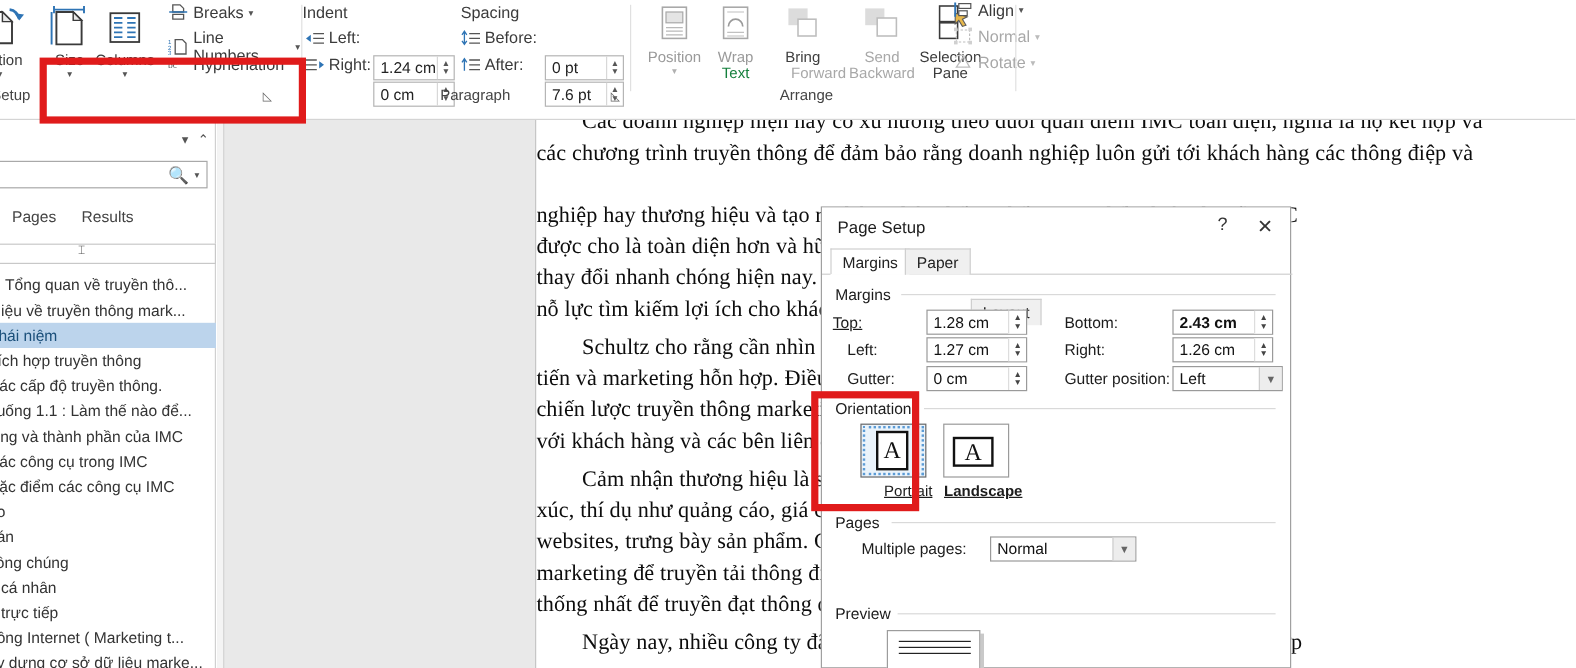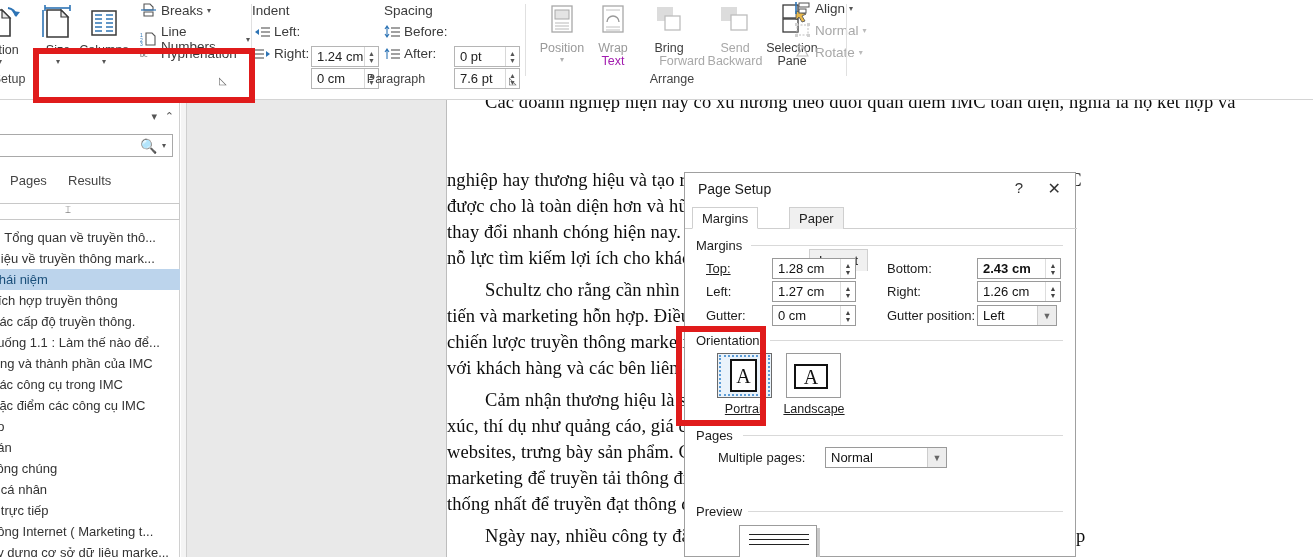--- a/index.html
+++ b/index.html
@@ -118,31 +118,31 @@
   .dfield {
     position:absolute; width:84px; height:21px; border:1px solid #9a9a9a; background:#fff;
     display:flex; align-items:center; font-size:13px; color:#111; padding-left:5px;
   }
   .dfield .dv { flex:1; }
   .dfield .darrows {
     width:15px; height:100%; border-left:1px solid #ddd; display:flex; flex-direction:column;
     align-items:center; justify-content:center; color:#444; font-size:7px; line-height:7px; background:#fff;
   }
   .dcombo {
-    position:absolute; width:80px; height:21px; border:1px solid #9a9a9a; background:#fff;
+    position:absolute; width:92px; height:21px; border:1px solid #9a9a9a; background:#fff;
     display:flex; align-items:center; font-size:13px; color:#111; padding-left:5px;
   }
   .dcombo .dv { flex:1; }
   .dcombo .dchev {
     width:19px; height:100%; background:#ededed; border-left:1px solid #cdcdcd;
     display:flex; align-items:center; justify-content:center; font-size:9px; color:#666;
   }
   .orient-card { position:absolute; width:55px; height:45px; border:1px solid #9a9a9a; background:#fff; }
   .orient-card.sel { border:1px solid #6a6a6a; outline:2px dotted #5b9bd5; outline-offset:-4px; background:#eaf3fb;}
-  .orient-cap { position:absolute; font-size:12.5px; color:#1c1c1c; text-align:center; }
+  .orient-cap { position:absolute; font-size:12.5px; color:#1c1c1c; text-align:right; }
   .page-glyph { position:absolute; background:#fff; border:2px solid #111; }
   .page-glyph .A { position:absolute; left:0; right:0; top:50%; transform:translateY(-50%); text-align:center;
                    font-family:"Liberation Serif", serif; font-size:20px; color:#111; line-height:1; }
 
   #preview-page {
     position:absolute; left:54px; top:297px; width:78px; height:70px;
     background:#fff; border:1px solid #9c9c9c; box-shadow:3px 3px 0 #c9c9c9;
   }
   #preview-page .pl { position:absolute; left:9px; height:1px; background:#222; }
 </style>
@@ -352,21 +352,21 @@
           <rect x="18" y="4" width="20" height="26" fill="#fff" stroke="#a8a8a8" stroke-width="1.3"></rect>
           <path d="M22 20 a6 6 0 0 1 12 0" fill="none" stroke="#9a9a9a" stroke-width="1.4"></path>
           <g stroke="#c0c0c0" stroke-width="1">
               <line x1="21" y1="8" x2="35" y2="8"></line>
               <line x1="21" y1="25" x2="35" y2="25"></line>
               <line x1="21" y1="28" x2="35" y2="28"></line>
             </g>
         </svg>
       </span>
       <span class="cap" style="color:#9a9a9a;">Wrap</span>
-      <span class="cap" style="color:#a21caf;">Text</span>
+      <span class="cap" style="color:#15803d;">Text</span>
     </div>
 
     <div class="big-btn" style="left:106px; top:2px; width:72px;">
       <span class="glyph">
         <svg width="72" height="40" viewBox="0 0 72 40">
           <rect x="24" y="5" width="16" height="14" fill="#dcdcdc"></rect>
           <rect x="32" y="14" width="15" height="14" fill="#fff" stroke="#bdbdbd" stroke-width="1.3"></rect>
         </svg>
       </span>
       <span class="cap" style="color:#404040;">Bring</span>
@@ -474,20 +474,21 @@
   <div class="nav-item" style="top:421px;">hông Internet ( Marketing t...</div>
   <div class="nav-item" style="top:442px;">ây dựng cơ sở dữ liệu marke...</div>
 </div>
 
 <div id="graygap">
   <div id="graygap-inner"></div>
 </div>
 
 <div id="docpage">
   <div class="docline" style="left:38px;  top:-8px;">Các doanh nghiệp hiện nay có xu hướng theo đuổi quan điểm IMC toàn diện, nghĩa là họ kết hợp và</div>
+  <div class="docline" style="left:0px;   top:18px;">các chương trình truyền thông để đảm bảo rằng doanh nghiệp luôn gửi tới khách hàng các thông điệp và</div>
   <div class="docline" style="left:0px;   top:70px;">nghiệp hay thương hiệu và tạo ra thông điệp thống nhất. Quan điểm hiện đại về IMC</div>
   <div class="docline" style="left:0px;   top:96px;">được cho là toàn diện hơn và hữu ích hơn cho các chuyên gia thị trường k</div>
   <div class="docline" style="left:0px;   top:122px;">thay đổi nhanh chóng hiện nay. IMC là sự phát triển mới của quan</div>
   <div class="docline" style="left:0px;   top:148px;">nỗ lực tìm kiếm lợi ích cho khách hàng cũng như các bên liên quan.</div>
   <div class="docline" style="left:38px;  top:180px;">Schultz cho rằng cần nhìn vào "bức tranh rộng lớn" trong việc hoa</div>
   <div class="docline" style="left:0px;   top:206px;">tiến và marketing hỗn hợp. Điều này đòi hỏi các chuyên gia tru</div>
   <div class="docline" style="left:0px;   top:232px;">chiến lược truyền thông marketing, chứ không chỉ riêng hoạt đ</div>
   <div class="docline" style="left:0px;   top:258px;">với khách hàng và các bên liên quan.</div>
   <div class="docline" style="left:38px;  top:290px;">Cảm nhận thương hiệu là sự tổng hợp (synthesis) của hàng loạt thông đ</div>
   <div class="docline" style="left:0px;   top:316px;">xúc, thí dụ như quảng cáo, giá cả, marketing trực tiếp, thông tin n</div>
@@ -499,28 +500,28 @@
 
 <div id="dialog">
   <div id="dlg-titlebar">
     <div id="dlg-title">Page Setup</div>
     <div id="dlg-help">?</div>
     <div id="dlg-close">✕</div>
   </div>
 
   <div id="dlg-tabs">
     <div class="dtab active" style="left:7px;">Margins</div>
-    <div class="dtab" style="left:69px;margin-left:35px;">Paper</div>
+    <div class="dtab" style="left:69px;">Paper</div>
     <div class="dtab" style="left:124px;margin-top:42px;">Layout</div>
   </div>
 
   <div class="group-title" style="left:11px; top:65px;">Margins</div>
   <div class="group-rule" style="left:66px; top:72px; width:312px;"></div>
 
-  <div class="dlabel" style="left:21px; top:88px;">
+  <div class="dlabel" style="left:9px; top:88px;">
     <u>Top:</u>
   </div>
   <div class="dfield" style="left:87px; top:85px;">
     <span class="dv">1.28 cm</span>
     <span class="darrows">
         <span>▲</span>
         <span>▼</span>
       </span>
   </div>
 
@@ -576,21 +577,21 @@
   </div>
   <div class="orient-cap" style="left:28px; top:229px; width:64px;">
     <u>Portrait</u>
   </div>
 
   <div class="orient-card" style="left:101px; top:180px;">
     <div class="page-glyph" style="left:7px; top:10px; width:34px; height:25px;">
       <span class="A">A</span>
     </div>
   </div>
-  <div class="orient-cap" style="left:91px; top:229px; width:76px;">
+  <div class="orient-cap" style="left:91px; top:229px; width:76px;font-weight:bold;">
     <u>Landscape</u>
   </div>
 
   <div class="group-title" style="left:11px; top:255px;">Pages</div>
   <div class="group-rule" style="left:58px; top:262px; width:320px;"></div>
 
   <div class="dlabel" style="left:33px; top:277px;">Multiple pages:</div>
   <div class="dcombo" style="left:140px; top:274px; width:122px;">
     <span class="dv">Normal</span>
     <span class="dchev">▼</span>

